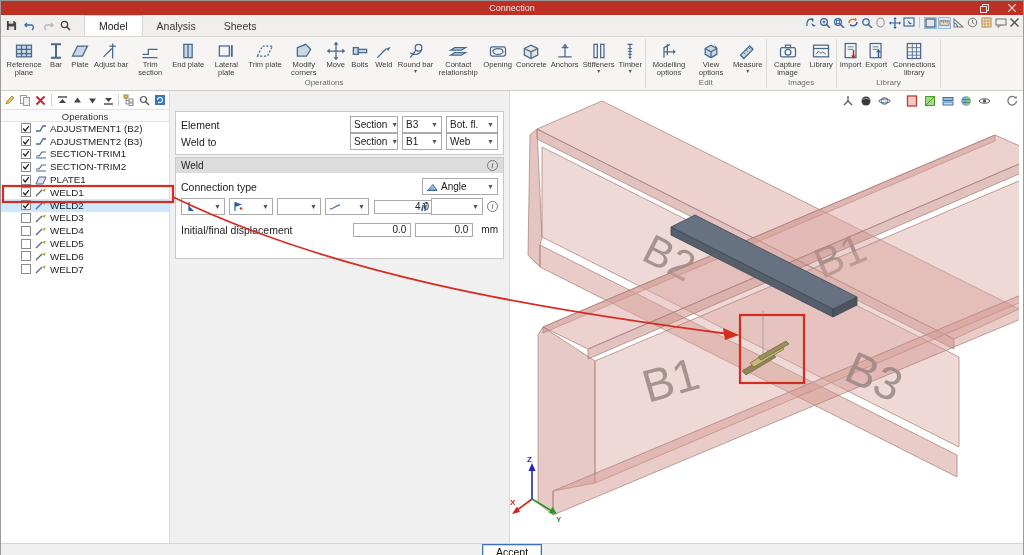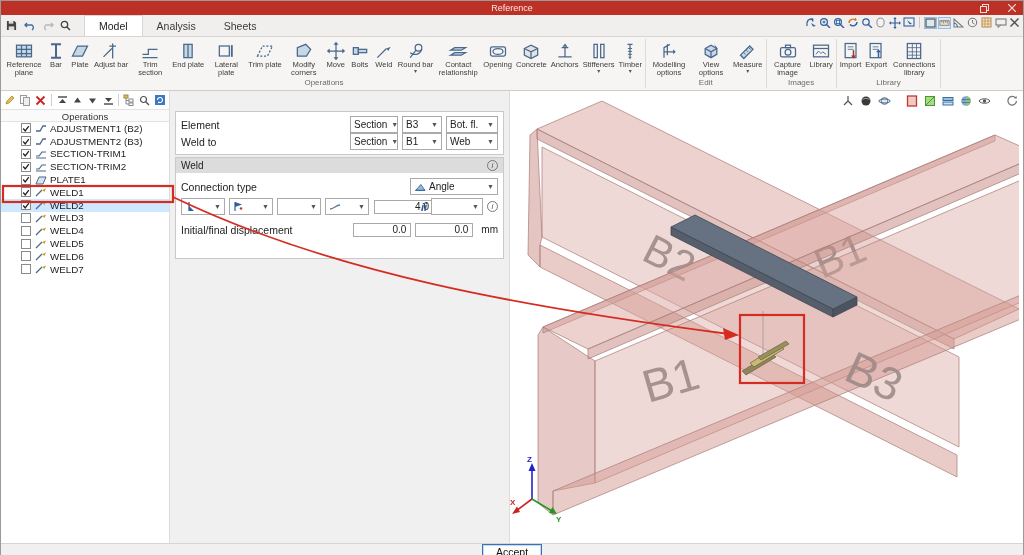--- a/index.html
+++ b/index.html
@@ -86,21 +86,21 @@
   .bottombar { height:21px; background:#f0f0f0; border-top:1px solid #d5d5d5; display:flex; align-items:flex-start; justify-content:center; }
   .accept-btn { background:#fdfdfd; border:1px solid #3b72b5; box-shadow:0 0 0 1px #c3d9ef inset; font-size:10.5px; color:#111; padding:1px 13px; cursor:pointer; font-family:"Liberation Sans", sans-serif; }
   .accept-btn .mn { text-decoration:underline; }
 </style>
 </head>
 <body>
 
 <div class="app">
 
   <div class="titlebar">
-    <div class="title">Reference</div>
+    <div class="title">Connection</div>
     <div class="win-controls">
       <div class="win-btn">
         <svg width="9" height="9" viewBox="0 0 9 9">
             <rect x="2.5" y="0.5" width="6" height="6" fill="none" stroke="#f3dcda"></rect>
             <rect x="0.5" y="2.5" width="6" height="6" fill="#bd3026" stroke="#f3dcda"></rect>
           </svg>
       </div>
       <div class="win-btn">
         <svg width="8" height="8" viewBox="0 0 8 8">
             <path d="M0 0 L8 8 M8 0 L0 8" stroke="#f3dcda" stroke-width="1.2"></path>
@@ -766,21 +766,21 @@
 
       <div class="box weldbox">
         <div class="weldheader">
           <span>Weld</span>
           <span class="info-i">i</span>
         </div>
         <div class="weldbody">
           <div class="prow" style="margin-bottom:3px;">
             <span class="plabel">Connection type</span>
             <span class="combo-set">
-              <span class="combo" style="width:88px">
+              <span class="combo" style="width:76px">
                 <svg width="12" height="10" viewBox="0 0 14 12">
                     <path d="M2 10 L8 3 13 10z" fill="#9db8d6" stroke="#2e5f9e"></path>
                     <path d="M1 10h12" stroke="#2e5f9e"></path>
                   </svg>
                 <span style="margin-left:3px">Angle</span>
                   <span class="chev">▼</span>
               </span>
             </span>
           </div>
           <div class="prow" style="margin-bottom:4px;">

